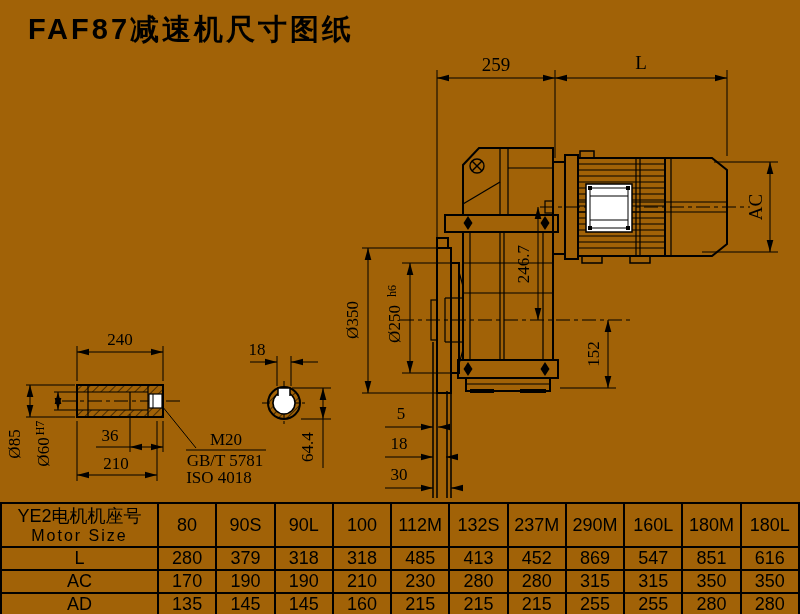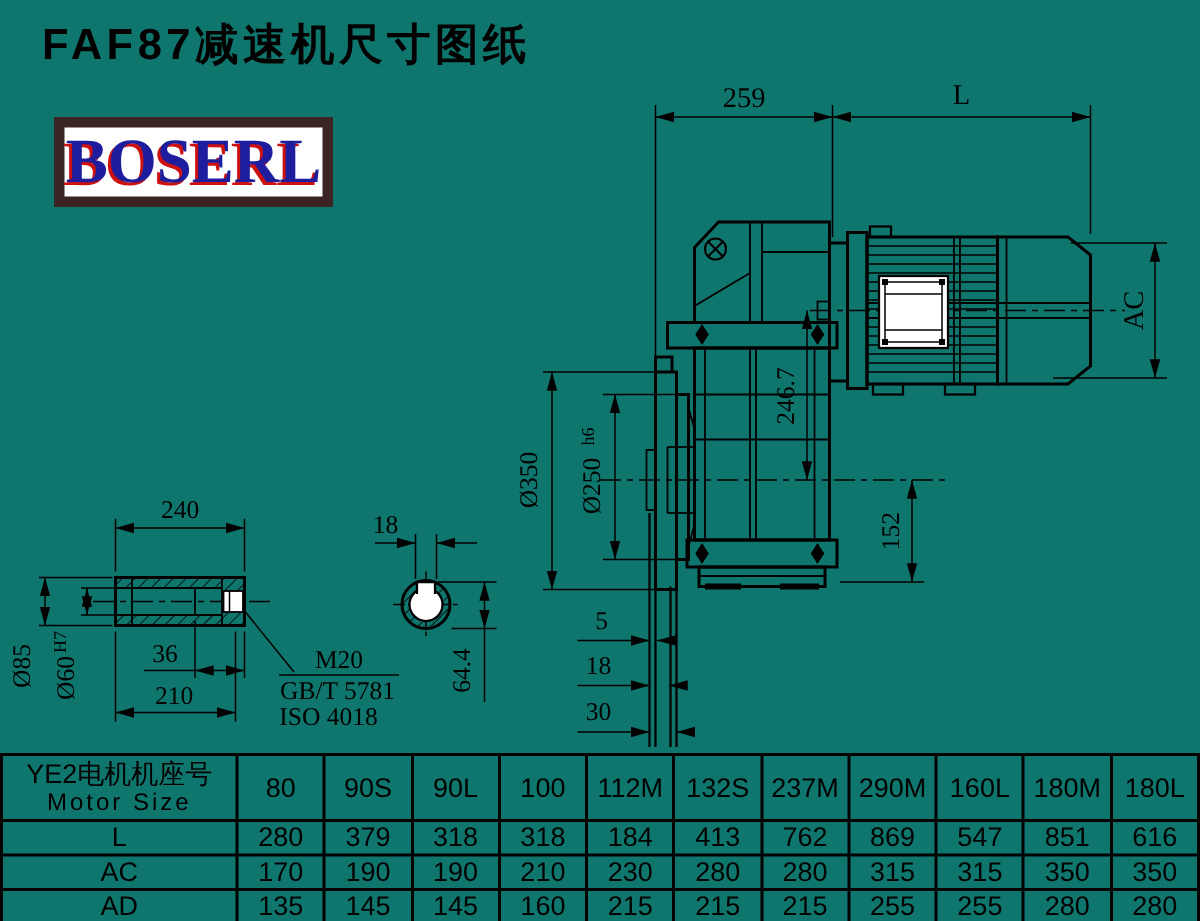--- a/index.html
+++ b/index.html
@@ -1,16 +1,16 @@
 <!DOCTYPE html>
 <html style="--background: #ffffff; --line: #000000; --logo-border: #3b2424; --logo-text: #1d1d9e; --logo-shadow: #cc1111;"><head>
 <meta charset="utf-8">
 <style>
   html,body { margin:0; padding:0; background:#fff; }
-  .stage { position:relative; width:800px; height:614px; background:#0f766e; overflow:hidden;
+  .stage { position:relative; width:800px; height:614px; background:#a16207; overflow:hidden;
            font-family:"Liberation Sans", sans-serif; }
   .title { position:absolute; left:28px; top:10px; font-size:29px; font-weight:bold;
            letter-spacing:3px; color:#000; font-family:"Liberation Sans", sans-serif; }
   .logo { position:absolute; left:36px; top:78px; width:172px; height:46px;
           border:7px solid var(--logo-border,#3b2424); background:#fff;
           display:flex; align-items:center; justify-content:center; }
   .logo-text { font-family:"Liberation Serif", serif; font-weight:bold; font-size:42px;
                line-height:1; color:var(--logo-text,#1d1d9e);
                text-shadow:-2px 2px 0 var(--logo-shadow,#cc1111); }
   svg.drawing { position:absolute; left:0; top:0; }
@@ -27,23 +27,20 @@
   .cn { font-size:18px; line-height:1.15; }
   .en { font-size:16px; letter-spacing:2px; line-height:1.1; }
 </style>
 </head>
 <body>
 
 <div class="stage">
 
   <div class="title">FAF87减速机尺寸图纸</div>
 
-  <div class="logo">
-    <span class="logo-text">BOSERL</span>
-  </div>
 
   <svg class="drawing" width="800" height="614" viewBox="0 0 800 614">
     <defs>
       <marker id="arr" viewBox="0 0 12 8" refX="11.5" refY="4" markerWidth="13" markerHeight="9" orient="auto-start-reverse" markerUnits="userSpaceOnUse">
         <path d="M11.5,4 L0,0.8 L0,7.2 Z" fill="#000"></path>
       </marker>
       <pattern id="hatch" width="6" height="6" patternUnits="userSpaceOnUse" patternTransform="rotate(45)">
         <line x1="0" y1="0" x2="0" y2="6" stroke="#000" stroke-width="1.1"></line>
       </pattern>
     </defs>
@@ -299,23 +296,23 @@
           <td>160L</td>
           <td>180M</td>
           <td>180L</td>
         </tr>
         <tr class="datarow">
           <td>L</td>
           <td>280</td>
           <td>379</td>
           <td>318</td>
           <td>318</td>
-          <td>184</td>
+          <td>485</td>
           <td>413</td>
-          <td>762</td>
+          <td>452</td>
           <td>869</td>
           <td>547</td>
           <td>851</td>
           <td>616</td>
         </tr>
         <tr class="datarow">
           <td>AC</td>
           <td>170</td>
           <td>190</td>
           <td>190</td>

